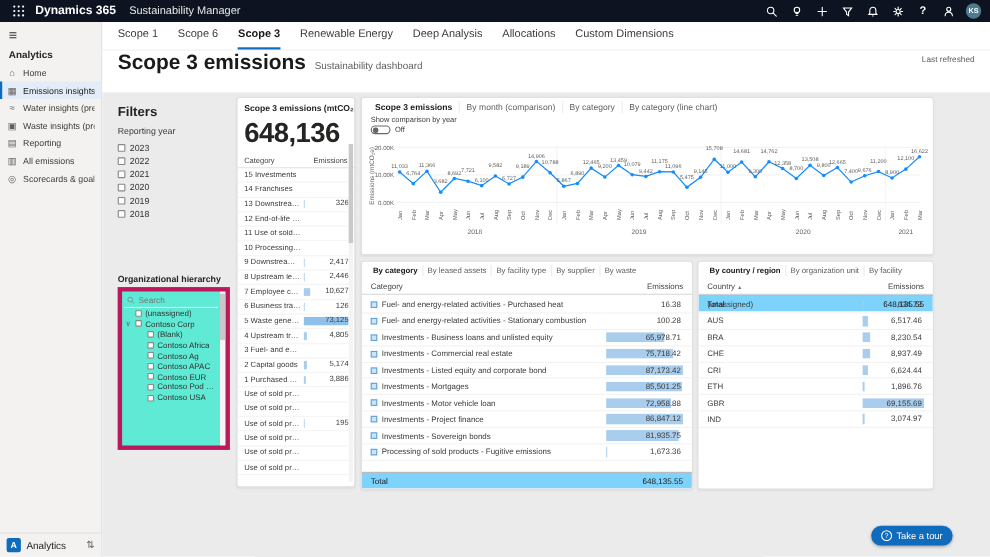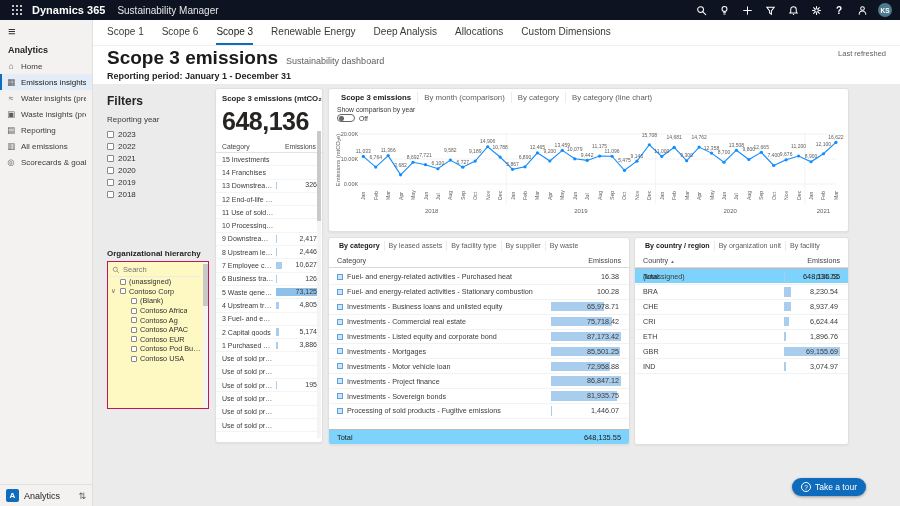--- a/index.html
+++ b/index.html
@@ -27,41 +27,41 @@
   .nav-label { overflow:hidden; text-overflow:clip; }
   .nav-footer { position:absolute; left:0; right:0; bottom:0; height:22px; border-top:1px solid #e1dfdd; display:flex; align-items:center; gap:5px; padding:0 6px; background:#f3f2f1; cursor:pointer; }
   .env-a { width:13px; height:13px; background:#0f6cbd; color:#fff; border-radius:2px; font-size:8px; font-weight:700; display:flex; align-items:center; justify-content:center; }
   .env-label { font-size:9px; color:#252423; }
   .env-updown { margin-left:auto; font-size:9px; color:#605e5c; }
 
   
   .main { position:absolute; left:93px; top:20px; right:0; bottom:0; background:#fff; }
   .tabbar { position:absolute; left:0; top:0; right:0; height:26px; display:flex; align-items:stretch; gap:18px; padding:0 14px; border-bottom:1px solid #f0f0f0; }
   .tab { font-size:10px; color:#3b3a39; display:flex; align-items:center; cursor:pointer; border-bottom:2px solid transparent; white-space:nowrap; }
-  .tab.active { font-weight:400; color:#1b1a19; border-bottom-color:#0f6cbd;text-align:center; }
+  .tab.active { font-weight:700; color:#1b1a19; border-bottom-color:#0f6cbd;text-align:center; }
   .last-refreshed { position:absolute; right:14px; top:29px; font-size:7.5px; color:#605e5c; }
   .page-header { position:absolute; left:14px; top:27px; right:120px; }
   .ph-line { display:flex; align-items:baseline; gap:8px; }
   .page-title { font-size:19px; font-weight:600; color:#1b1a19; white-space:nowrap; }
   .page-subtitle { font-size:9px; color:#605e5c; white-space:nowrap; }
   .period { font-size:9px; font-weight:700; color:#252423; margin-top:2px; }
 
   .dashboard { position:absolute; left:0; right:0; top:64px; bottom:0; background:#ebebeb; }
 
   .card { position:absolute; background:#fff; border:1px solid #e0e0e0; border-radius:3px; box-shadow:0 1px 2px rgba(0,0,0,.05); overflow:hidden; }
 
   
   .filters { position:absolute; left:14px; top:10px; width:102px; }
   .filters-title { font-size:12px; font-weight:600; color:#252423; }
   .filter-group-label { font-size:8px; color:#3b3a39; margin:7px 0 4px; }
   .chk { display:flex; align-items:center; gap:4px; height:12px; cursor:pointer; }
   .box { width:7px; height:7px; border:1px solid #8a8886; background:#fff; border-radius:1px; flex:0 0 auto; }
   .chk-label { font-size:8px; color:#323130; }
   .org-label { font-size:8px; font-weight:700; color:#252423; margin-top:49px; }
-  .org-box { margin-top:3px; background:#fef9c3; border:1px solid #be185d; height:148px; position:relative; overflow:hidden; padding:2px 7px 2px 2px; }
+  .org-box { margin-top:3px; background:#5eead4; border:4px solid #be185d; height:148px; position:relative; overflow:hidden; padding:2px 7px 2px 2px; }
   .searchrow { display:flex; align-items:center; gap:3px; border-bottom:1px solid #edebe9; padding:1px 2px 2px; }
   .searchrow svg { width:8px; height:8px; stroke:#8a8886; fill:none; stroke-width:1.2; flex:0 0 auto; }
   .searchrow input { border:none; outline:none; font-size:7.5px; width:68px; font-family:inherit; color:#323130; background:transparent; }
   .tree-row { display:flex; align-items:center; gap:3px; height:9.6px; font-size:7.3px; color:#323130; white-space:nowrap; overflow:hidden; cursor:pointer; }
   .tree-row .caret { width:7px; font-size:6.5px; color:#605e5c; text-align:center; flex:0 0 auto; }
   .tree-row .box { width:6px; height:6px; }
   .tree-row.d2 { padding-left:11px; }
   .tree-label { overflow:hidden; text-overflow:ellipsis; }
   .vscroll { position:absolute; right:0; top:0; bottom:0; width:5px; background:#f4f4f4; }
   .vscroll .thumb { width:5px; height:42px; background:#c8c8c8; margin-top:2px; }
@@ -255,21 +255,20 @@
         <span>Custom Dimensions</span>
       </div>
     </div>
   <span class="last-refreshed">Last refreshed</span>
 
   <div class="page-header">
     <div class="ph-line">
       <span class="page-title">Scope 3 emissions</span>
       <span class="page-subtitle">Sustainability dashboard</span>
     </div>
-    <div class="period">Reporting period: January 1 - December 31</div>
   </div>
 
   <div class="dashboard">
 
     <div class="filters">
       <div class="filters-title">Filters</div>
       <div class="filter-group-label">Reporting year</div>
       <div>
 
       <label class="chk">
@@ -758,21 +757,21 @@
           <span class="t-val">
             <span class="bar" style="width: 94%;"></span>
             <span class="num">81,935.75</span>
           </span>
         </div>
           <div class="t-row">
           <span class="sq"></span>
           <span class="t-name">Processing of sold products - Fugitive emissions</span>
           <span class="t-val">
             <span class="bar" style="width: 1.5%;"></span>
-            <span class="num">1,446.07</span>
+            <span class="num">1,673.36</span>
           </span>
         </div>
         </div>
       <div class="t-total">
         <span>Total</span>
         <span>648,135.55</span>
       </div>
     </div>
 
     <div class="card country-card">
@@ -786,20 +785,27 @@
         <span><span>Country</span><span class="sort">▲</span></span>
         <span class="h2">Emissions</span>
       </div>
       <div class="t-body">
 
       <div class="t-row">
           <span class="t-name">(unassigned)</span>
           <span class="t-val">
             <span class="bar" style="width: 0.9%;"></span>
             <span class="num">634.73</span>
+          </span>
+        </div>
+          <div class="t-row">
+          <span class="t-name">AUS</span>
+          <span class="t-val">
+            <span class="bar" style="width: 9.4%;"></span>
+            <span class="num">6,517.46</span>
           </span>
         </div>
           <div class="t-row">
           <span class="t-name">BRA</span>
           <span class="t-val">
             <span class="bar" style="width: 11.9%;"></span>
             <span class="num">8,230.54</span>
           </span>
         </div>
           <div class="t-row">

